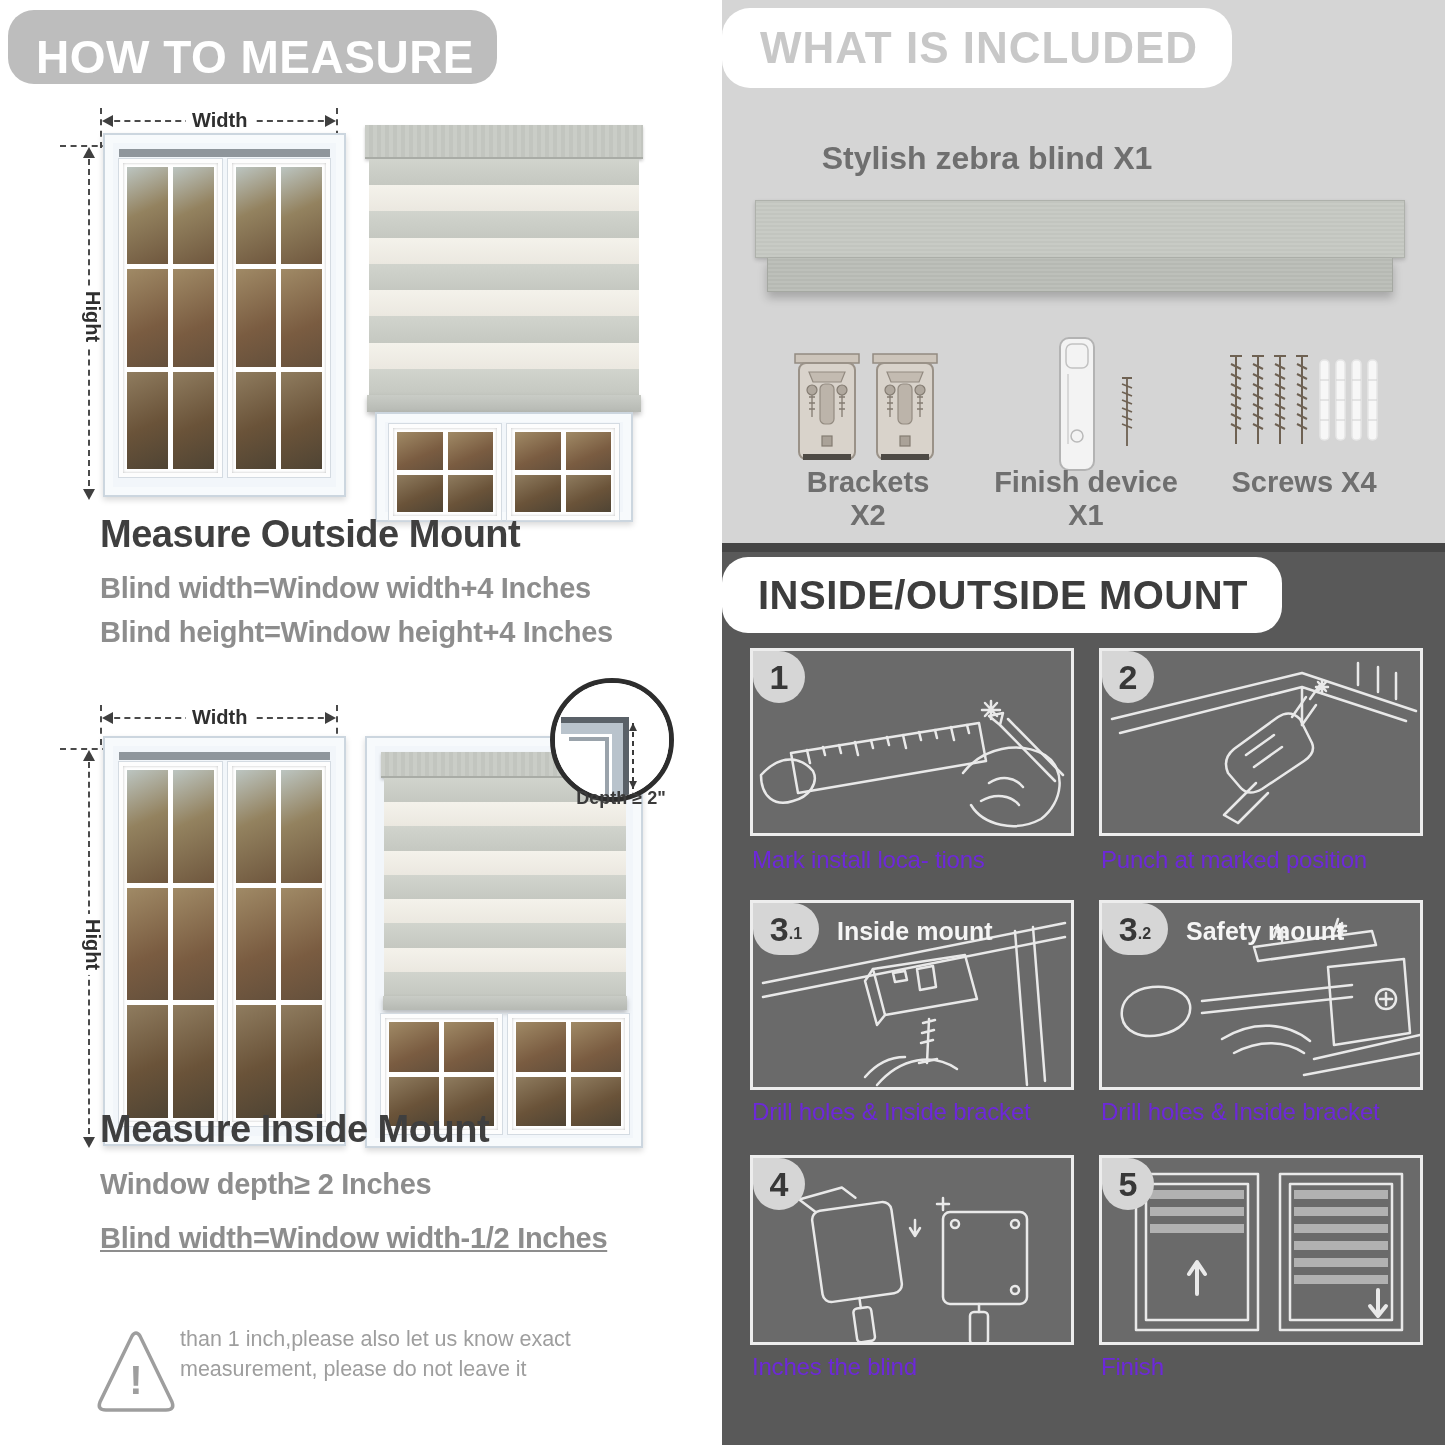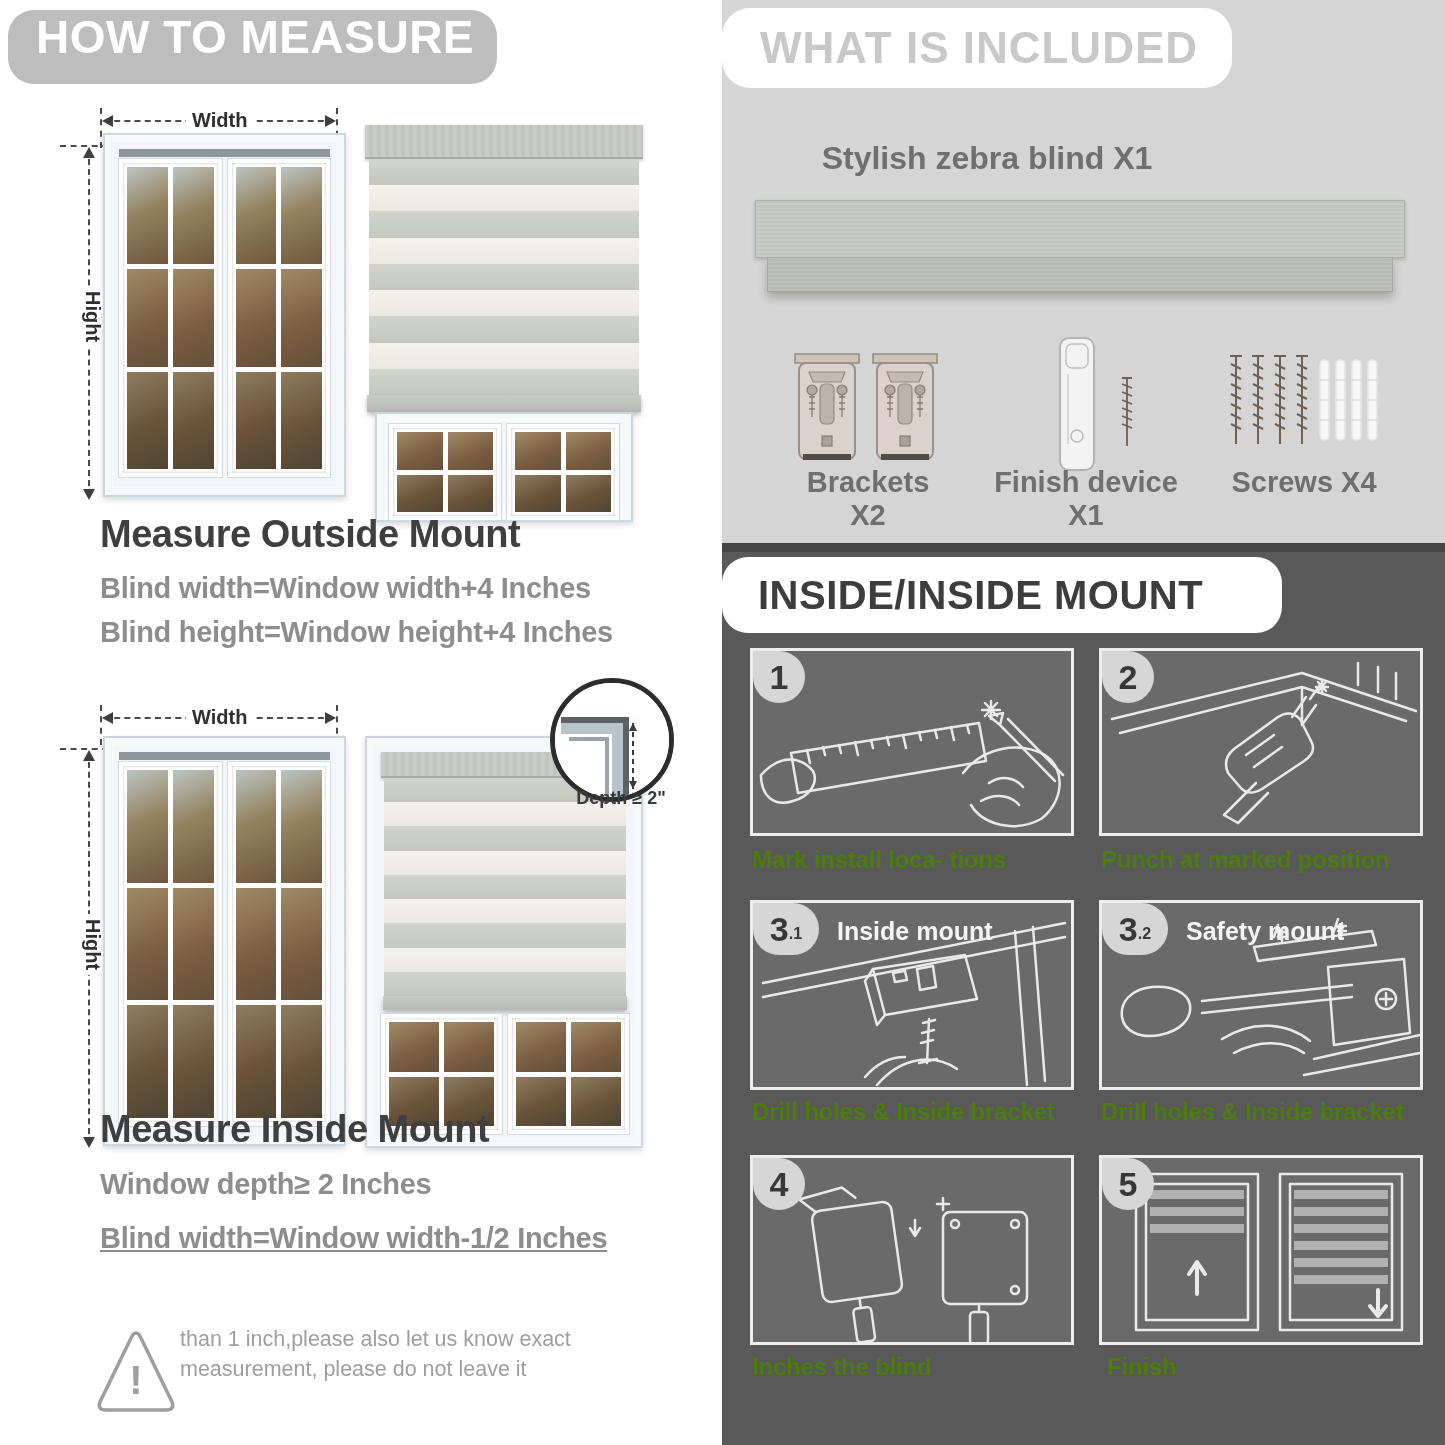--- a/index.html
+++ b/index.html
@@ -7,21 +7,21 @@
   #canvas {
     position:relative; width:1445px; height:1445px; overflow:hidden;
     background:#ffffff; font-family:"Liberation Sans", sans-serif;
   }
   .abs { position:absolute; }
 
   
   .how-header {
     left:8px; top:10px; width:489px; height:74px;
     background:#bdbdbd; border-radius:26px;
-    display:flex; align-items:flex-start; padding-left:28px;
+    display:flex; align-items:flex-end; padding-left:28px;
     color:#ffffff; font-size:46px; font-weight:bold; letter-spacing:.5px;
   }
   .dash-h {
     border-top:2px dashed #4a4a4a; height:0;
   }
   .dash-v {
     border-left:2px dashed #4a4a4a; width:0;
   }
   .dim-label {
     background:#ffffff; color:#2f2f2f; font-weight:bold; font-size:20px;
@@ -112,21 +112,21 @@
   }
   .panel svg { position:absolute; left:4px; top:4px; }
   .badge {
     position:absolute; left:0; top:0; background:#d6d6d6;
     border-radius:0 30px 30px 30px; color:#383838; font-weight:bold;
     display:flex; align-items:center; justify-content:center; z-index:2;
   }
   .badge .num { font-size:34px; }
   .badge .sub { font-size:16px; margin-top:10px; }
   .step-title { position:absolute; left:84px; top:14px; color:#f5f5f5; font-size:25px; font-weight:bold; z-index:2; }
-  .caption { color:#4d7c0f; font-size:24px; font-weight:bold; letter-spacing:-.2px; }
+  .caption { color:#6d28d9; font-size:24px; font-weight:normal; letter-spacing:-.2px; }
 
   .lineart { fill:none; stroke:#e9e9e9; stroke-width:2.5; stroke-linecap:round; stroke-linejoin:round; }
 </style>
 </head>
 <body>
 
 <div id="canvas">
 
   <div class="abs how-header">
     <span>HOW TO MEASURE</span>
@@ -376,21 +376,21 @@
         <rect x="146" y="10" width="9" height="80" rx="4"></rect>
       </g>
       <g stroke="#d0d0d0" stroke-width="1">
         <path d="M98,30 h9 M98,50 h9 M98,70 h9 M114,30 h9 M114,50 h9 M114,70 h9 M130,30 h9 M130,50 h9 M130,70 h9 M146,30 h9 M146,50 h9 M146,70 h9"></path>
       </g>
     </svg>
   </div>
   <div class="abs part-label" style="left:1224px;top:466px;width:160px;">Screws X4</div>
 
   <div class="abs mount-header">
-    <span>INSIDE/INSIDE MOUNT</span>
+    <span>INSIDE/OUTSIDE MOUNT</span>
   </div>
 
   <div class="abs panel" style="left:750px;top:648px;width:324px;height:188px;">
     <div class="badge" style="width:52px;height:52px;">
       <span class="num">1</span>
         <span class="sub"></span>
     </div>
     <svg width="314" height="178" viewBox="0 0 314 178">
       <g class="lineart">
         <path d="M34,98 L222,68 L229,106 L41,138 Z"></path>
@@ -515,15 +515,15 @@
             <rect x="188" y="45" width="94" height="9"></rect>
           <rect x="188" y="62" width="94" height="9"></rect>
             <rect x="188" y="79" width="94" height="9"></rect>
           <rect x="188" y="96" width="94" height="9"></rect>
             <rect x="188" y="113" width="94" height="9"></rect>
         </g>
         <path d="M272,128 V152 M264,144 L272,154 L280,144" stroke-width="4"></path>
       </g>
     </svg>
   </div>
-  <div class="abs caption" style="left:1101px;top:1353px;margin-left:6px;">Finish</div>
+  <div class="abs caption" style="left:1101px;top:1353px;">Finish</div>
 
 </div>
 
 </body></html>

